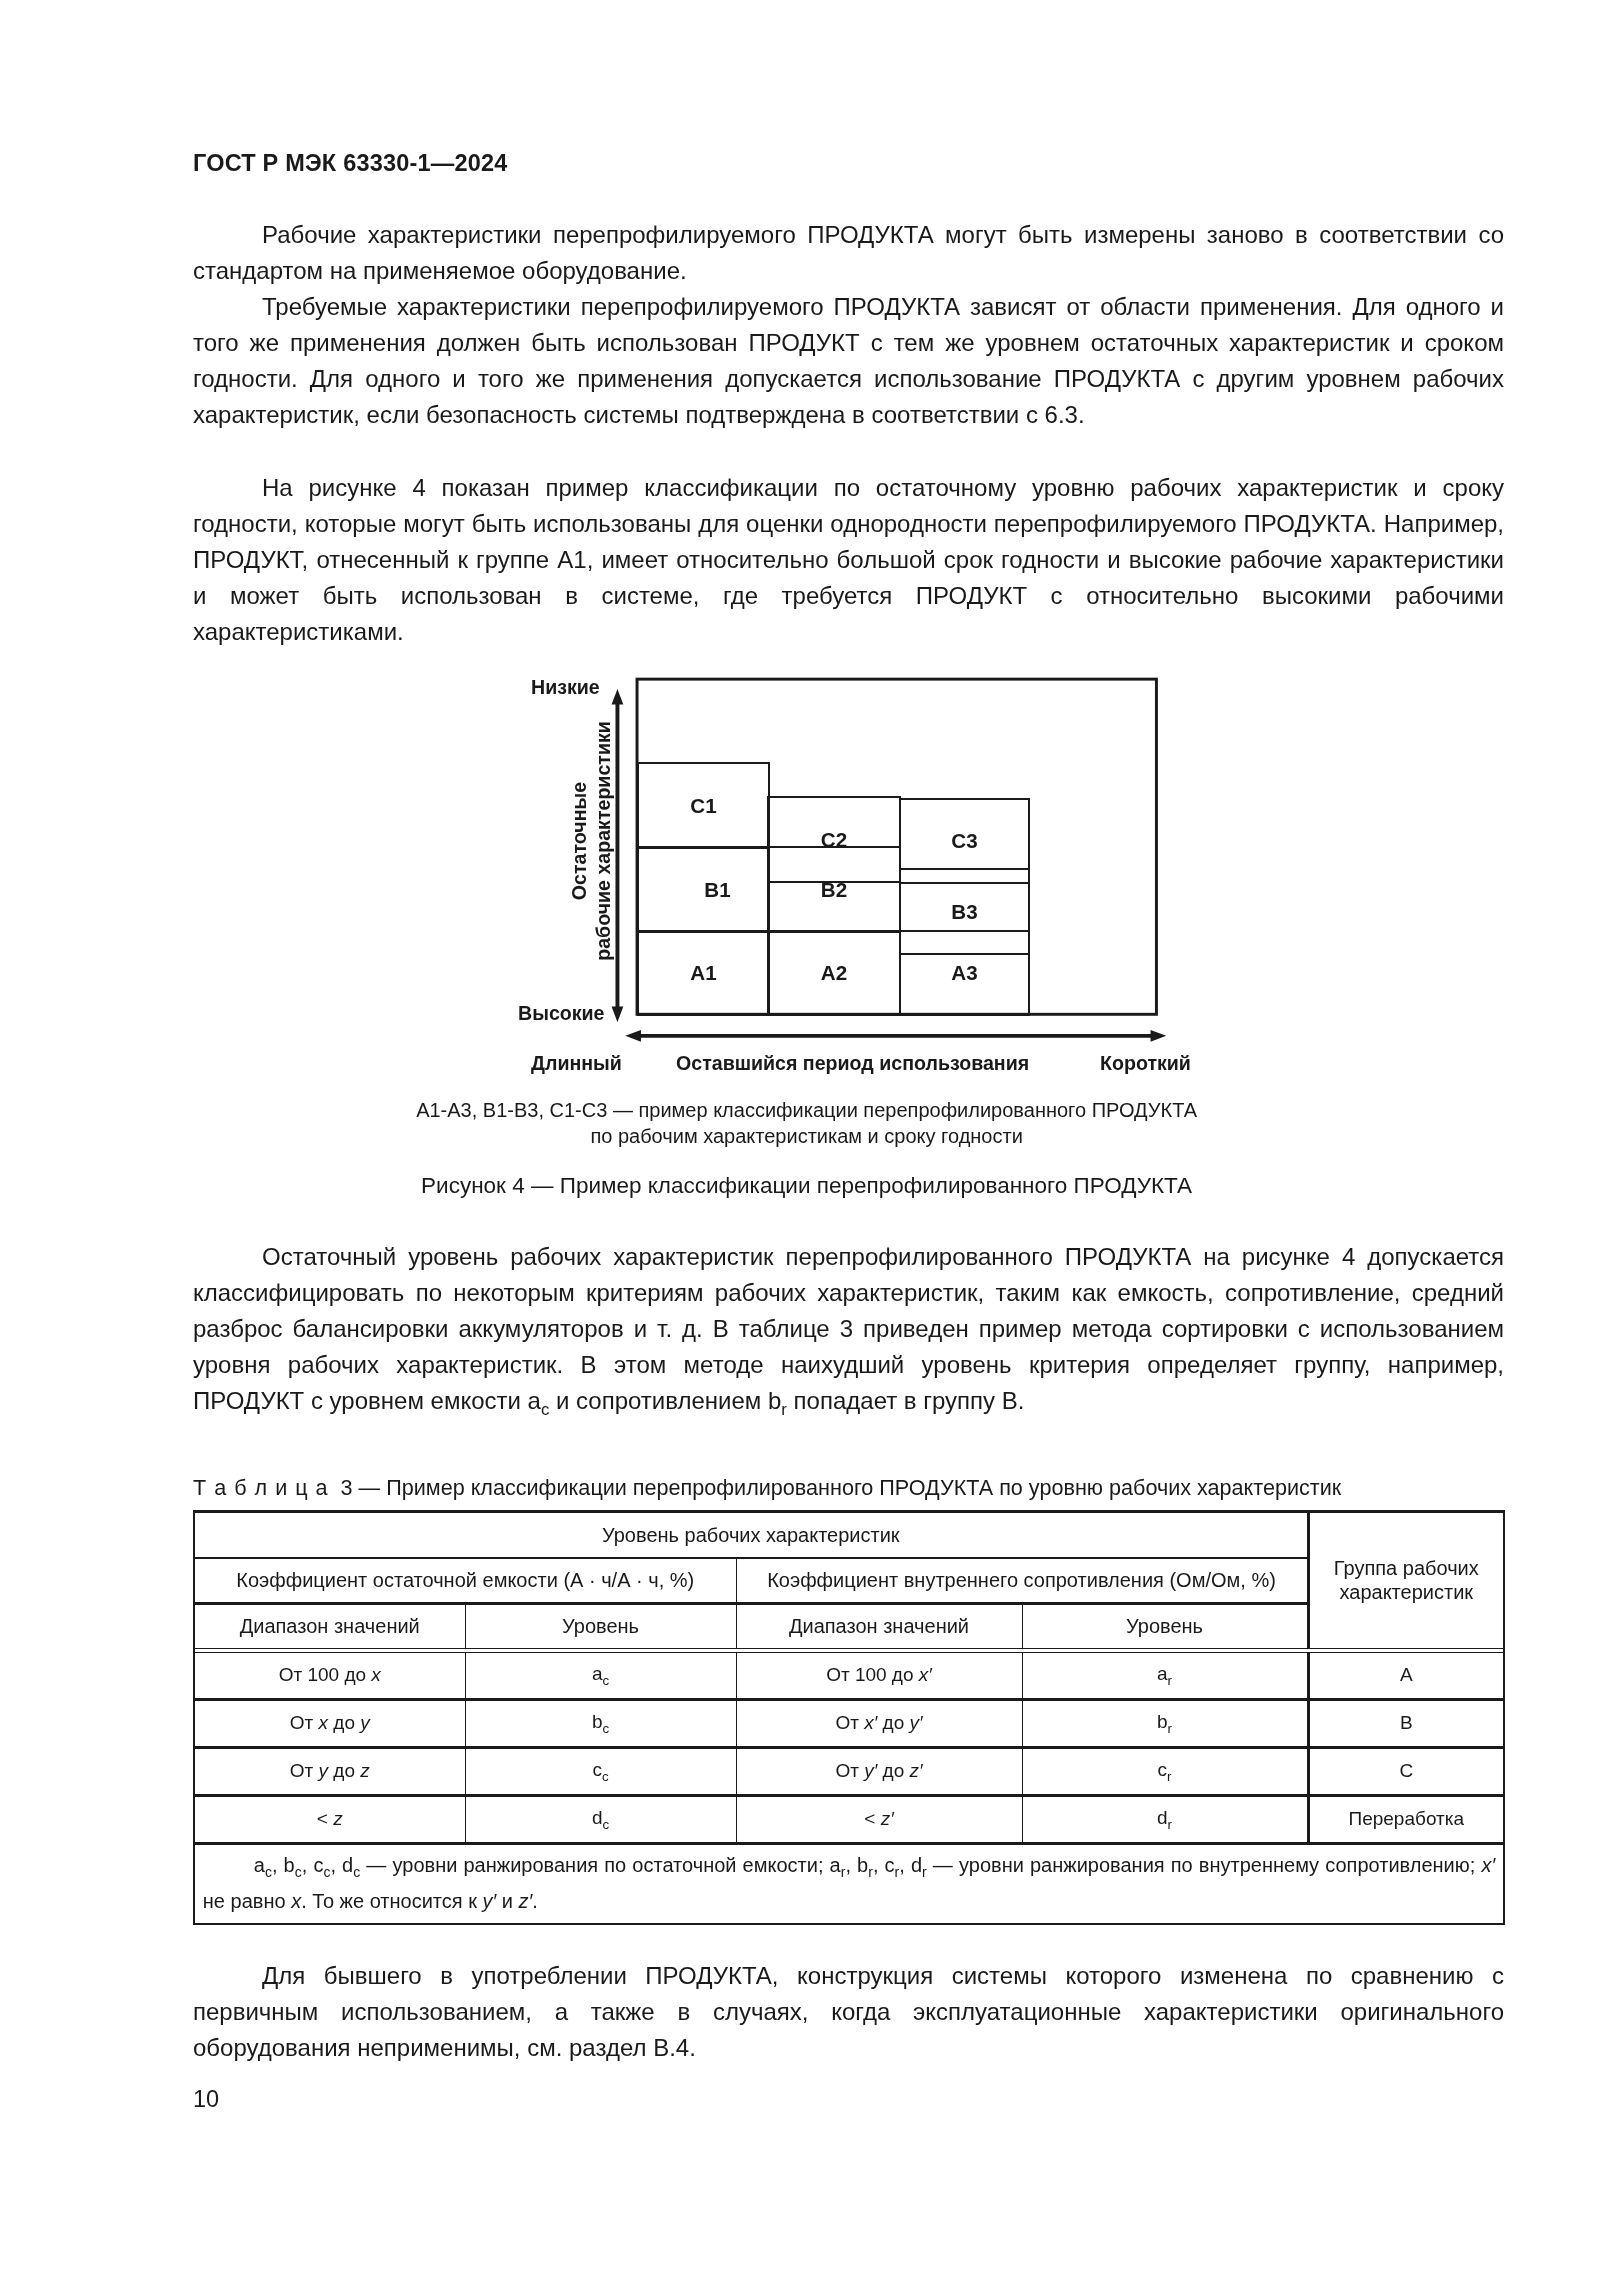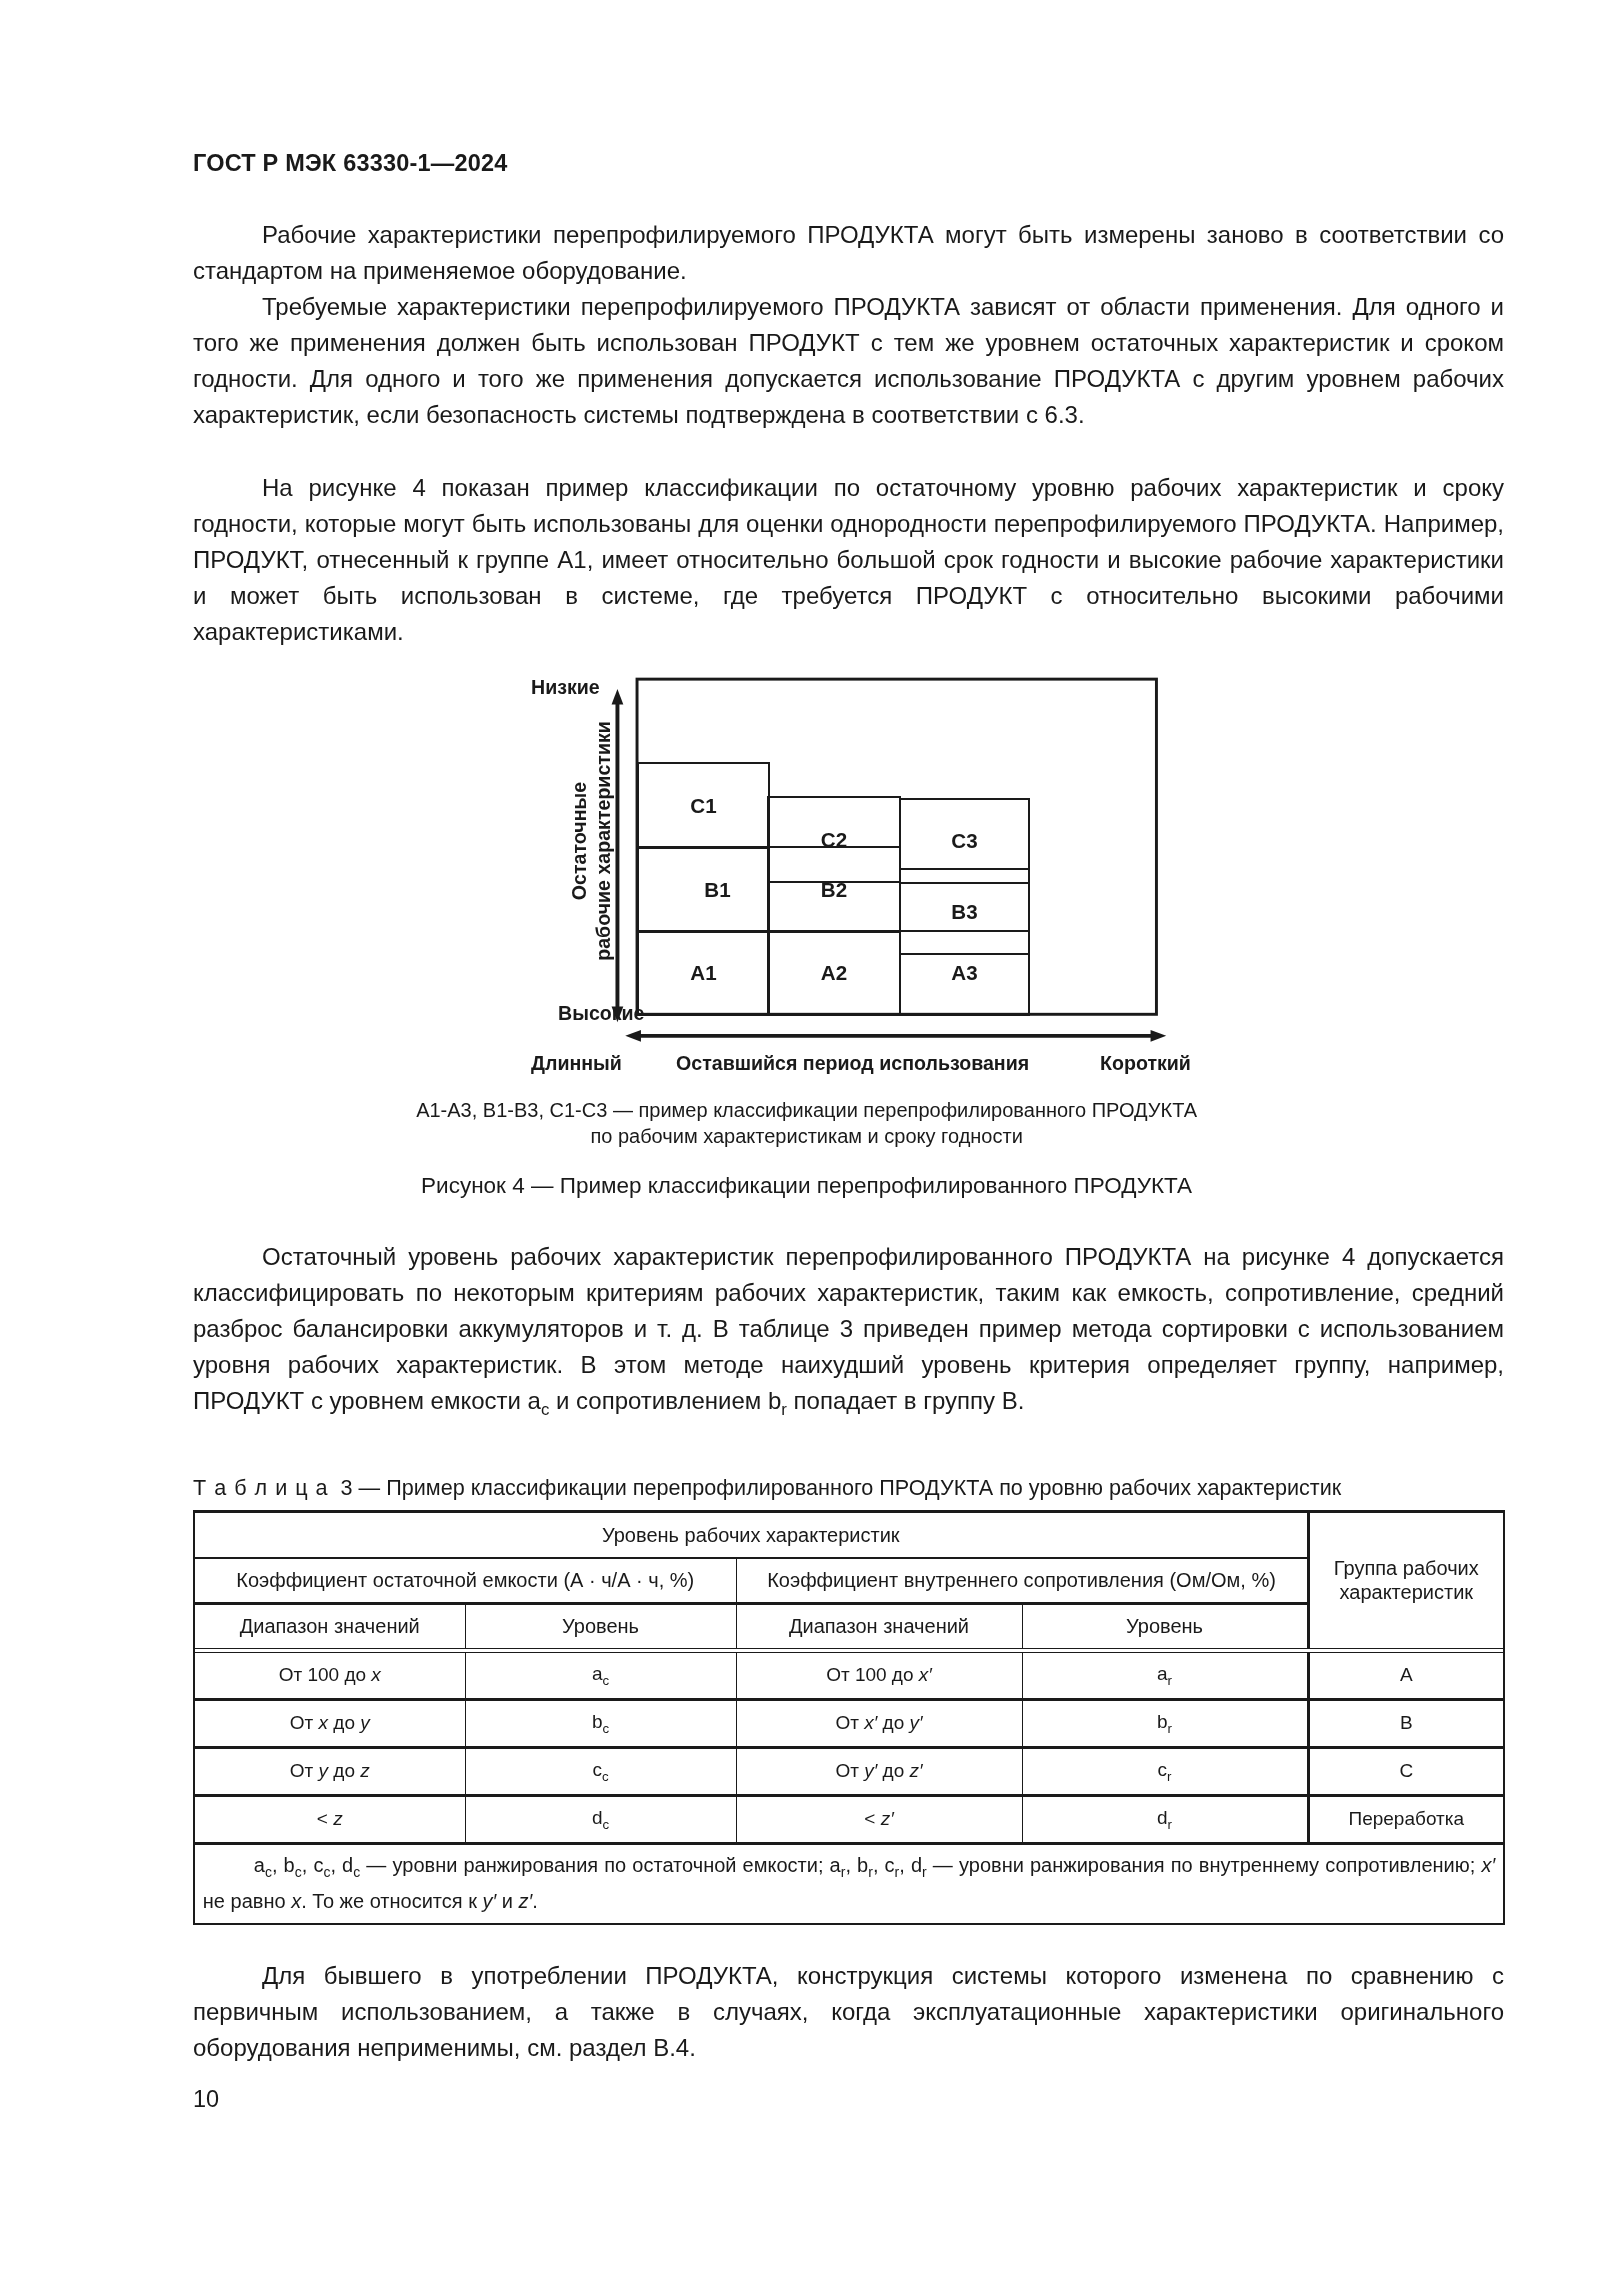--- a/index.html
+++ b/index.html
@@ -49,21 +49,21 @@
     <line x1="630" y1="716" x2="630" y2="1032" stroke="#1a1a1a" stroke-width="4"></line>
     <polygon points="630,703 624,719 636,719" fill="#1a1a1a"></polygon>
     <polygon points="630,1043 624,1027 636,1027" fill="#1a1a1a"></polygon>
 
     <line x1="648" y1="1057" x2="1180" y2="1057" stroke="#1a1a1a" stroke-width="4"></line>
     <polygon points="638,1057 654,1051 654,1063" fill="#1a1a1a"></polygon>
     <polygon points="1190,1057 1174,1051 1174,1063" fill="#1a1a1a"></polygon>
   </svg>
 
   <div class="fig-label" style="left:531px;top:676px;">Низкие</div>
-  <div class="fig-label" style="left:518px;top:1002px;margin-left:40px;">Высокие</div>
+  <div class="fig-label" style="left:518px;top:1002px;">Высокие</div>
 
   <div class="abs" style="left:591px;top:841px;width:0;height:0;">
     <div style="position:absolute;transform:translate(-50%,-50%) rotate(-90deg);text-align:center;white-space:nowrap;font-size:19.6px;font-weight:bold;line-height:23.5px;">
       <div>Остаточные</div>
       <div>рабочие характеристики</div>
     </div>
   </div>
 
   <div class="fig-label" style="left:531px;top:1052px;">Длинный</div>
   <div class="fig-label" style="left:676px;top:1052px;">Оставшийся период использования</div>

